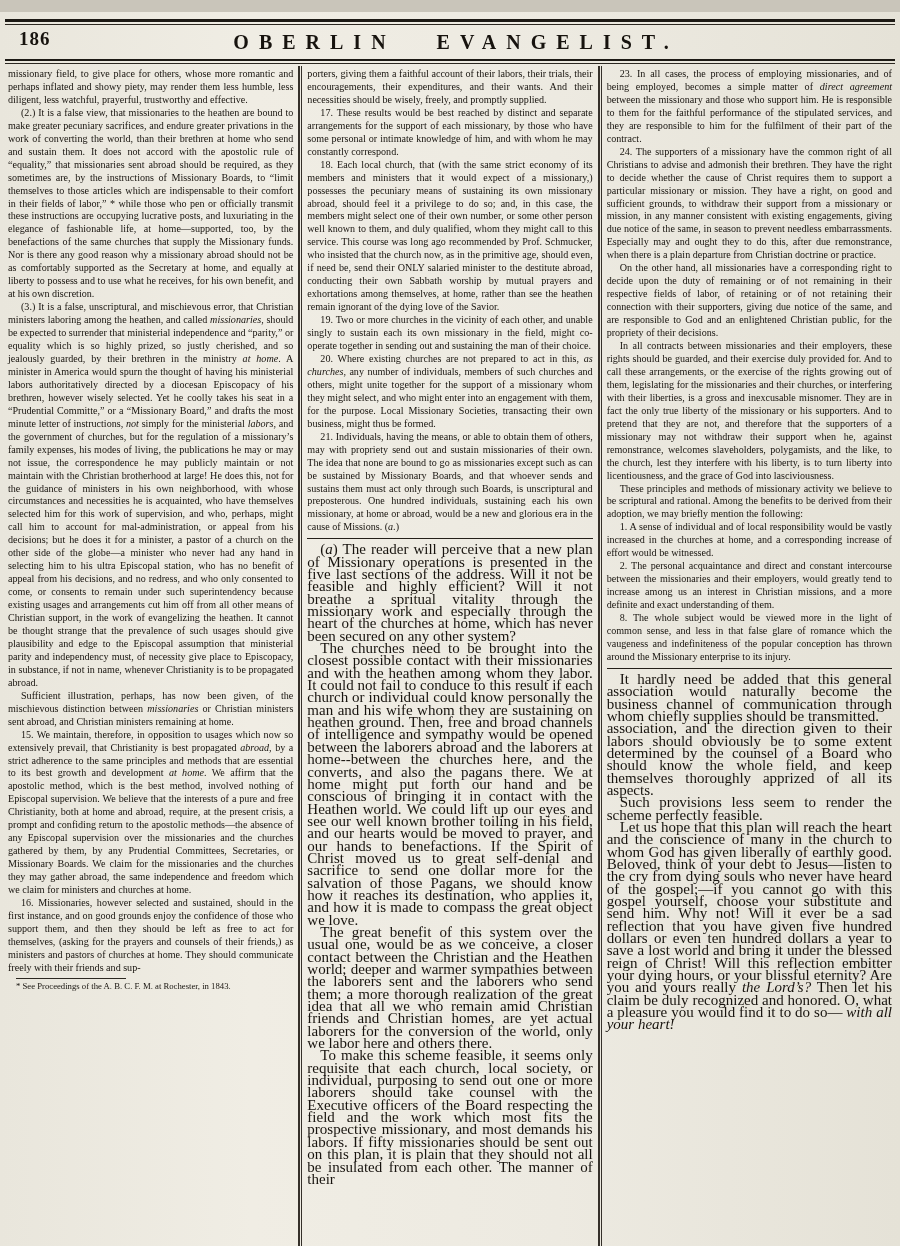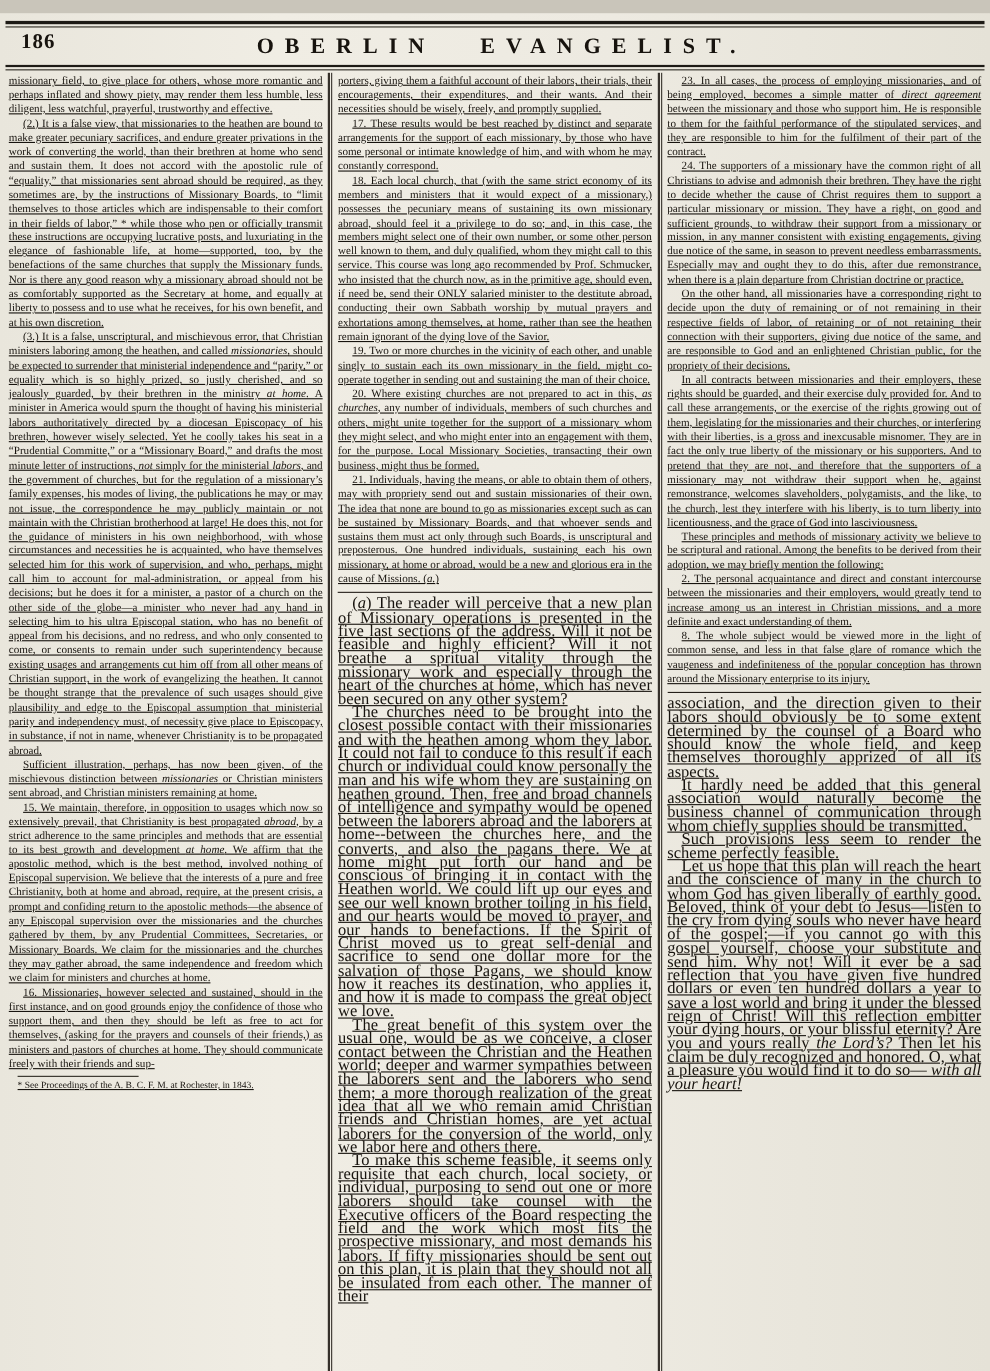--- a/index.html
+++ b/index.html
@@ -54,21 +54,21 @@
     font-size: 10.1px;
     line-height: 12.95px;
     text-align: justify;
     overflow: hidden;
   }
   .vrule {
     width: 4px;
     border-left: 2px solid #35302a;
     border-right: 1px solid #35302a;
   }
-  .col p { text-indent: 13px; text-align: justify; text-decoration: underline; }
+  .col p { text-indent: 13px; text-align: justify; }
   .col p.noindent { text-indent: 0; }
   .col p i { font-style: italic; }
   .note-rule { border-top: 1.6px solid #241f19; margin: 4px 0 4px; }
   .fn-rule { width: 110px; border-top: 1px solid #2c2821; margin: 3px 0 2px 8px; }
   p.fn  { font-size: 8.7px; line-height: 10.5px; text-indent: 8px; }
   p.fn2 { font-size: 15px; line-height: 12.35px; }
 </style>
 </head>
 <body>
 
@@ -114,23 +114,24 @@
         <p class="fn2">The great benefit of this system over the usual one, would be as we conceive, a closer contact between the Christian and the Heathen world; deeper and warmer sympathies between the laborers sent and the laborers who send them; a more thorough realization of the great idea that all we who remain amid Christian friends and Christian homes, are yet actual laborers for the conversion of the world, only we labor here and others there.</p>
         <p class="fn2">To make this scheme feasible, it seems only requisite that each church, local society, or individual, purposing to send out one or more laborers should take counsel with the Executive officers of the Board respecting the field and the work which most fits the prospective missionary, and most demands his labors.  If fifty missionaries should be sent out on this plan, it is plain that they should not all be insulated from each other.  The manner of their</p>
       </section>
     <div class="vrule"></div>
     <section class="col">
         <p>23.  In all cases, the process of employing missionaries, and of being employed, becomes a simple matter of <i>direct agreement</i> between the missionary and those who support him.  He is responsible to them for the faithful performance of the stipulated services, and they are responsible to him for the fulfilment of their part of the contract.</p>
         <p>24.  The supporters of a missionary have the common right of all Christians to advise and admonish their brethren.  They have the right to decide whether the cause of Christ requires them to support a particular missionary or mission.  They have a right, on good and sufficient grounds, to withdraw their support from a missionary or mission, in any manner consistent with existing engagements, giving due notice of the same, in season to prevent needless embarrassments. Especially may and ought they to do this, after due remonstrance, when there is a plain departure from Christian doctrine or practice.</p>
         <p>On the other hand, all missionaries have a corresponding right to decide upon the duty of remaining or of not remaining in their respective fields of labor, of retaining or of not retaining their connection with their supporters, giving due notice of the same, and are responsible to God and an enlightened Christian public, for the propriety of their decisions.</p>
         <p>In all contracts between missionaries and their employers, these rights should be guarded, and their exercise duly provided for.  And to call these arrangements, or the exercise of the rights growing out of them, legislating for the missionaries and their churches, or interfering with their liberties, is a gross and inexcusable misnomer.  They are in fact the only true liberty of the missionary or his supporters.  And to pretend that they are not, and therefore that the supporters of a missionary may not withdraw their support when he, against remonstrance, welcomes slaveholders, polygamists, and the like, to the church, lest they interfere with his liberty, is to turn liberty into licentiousness, and the grace of God into lasciviousness.</p>
         <p>These principles and methods of missionary activity we believe to be scriptural and rational.  Among the benefits to be derived from their adoption, we may briefly mention the following:</p>
+        <p>1.  A sense of individual and of local responsibility would be vastly increased in the churches at home, and a corresponding increase of effort would be witnessed.</p>
         <p>2.  The personal acquaintance and direct and constant intercourse between the missionaries and their employers, would greatly tend to increase among us an interest in Christian missions, and a more definite and exact understanding of them.</p>
         <p>8.  The whole subject would be viewed more in the light of common sense, and less in that false glare of romance which the vaugeness and indefiniteness of the popular conception has thrown around the Missionary enterprise to its injury.</p>
         <div class="note-rule"></div>
+        <p class="fn2">It hardly need be added that this general association would naturally become the business channel of communication through whom chiefly supplies should be transmitted.</p>
         <p class="fn2 noindent">association, and the direction given to their labors should obviously be to some extent determined by the counsel of a Board who should know the whole field, and keep themselves thoroughly apprized of all its aspects.</p>
-        <p class="fn2">It hardly need be added that this general association would naturally become the business channel of communication through whom chiefly supplies should be transmitted.</p>
         <p class="fn2">Such provisions less seem to render the scheme perfectly feasible.</p>
         <p class="fn2">Let us hope that this plan will reach the heart and the conscience of many in the church to whom God has given liberally of earthly good.  Beloved, think of your debt to Jesus—listen to the cry from dying souls who never have heard of the gospel;—if you cannot go with this gospel yourself, choose your substitute and send him.  Why not!  Will it ever be a sad reflection that you have given five hundred dollars or even ten hundred dollars a year to save a lost world and bring it under the blessed reign of Christ!  Will this reflection embitter your dying hours, or your blissful eternity?  Are you and yours really <i>the Lord’s?</i>  Then let his claim be duly recognized and honored.  O, what a pleasure you would find it to do so— <i>with all your heart!</i></p>
       </section>
   </div>
 
 </div>
 
 </body></html>

